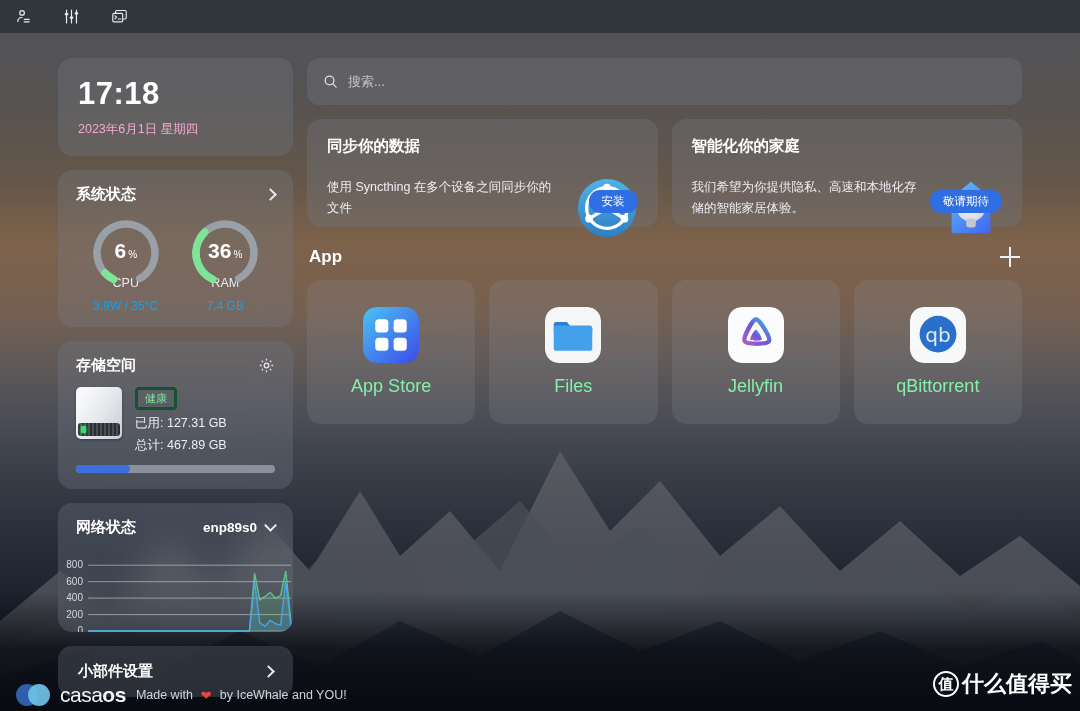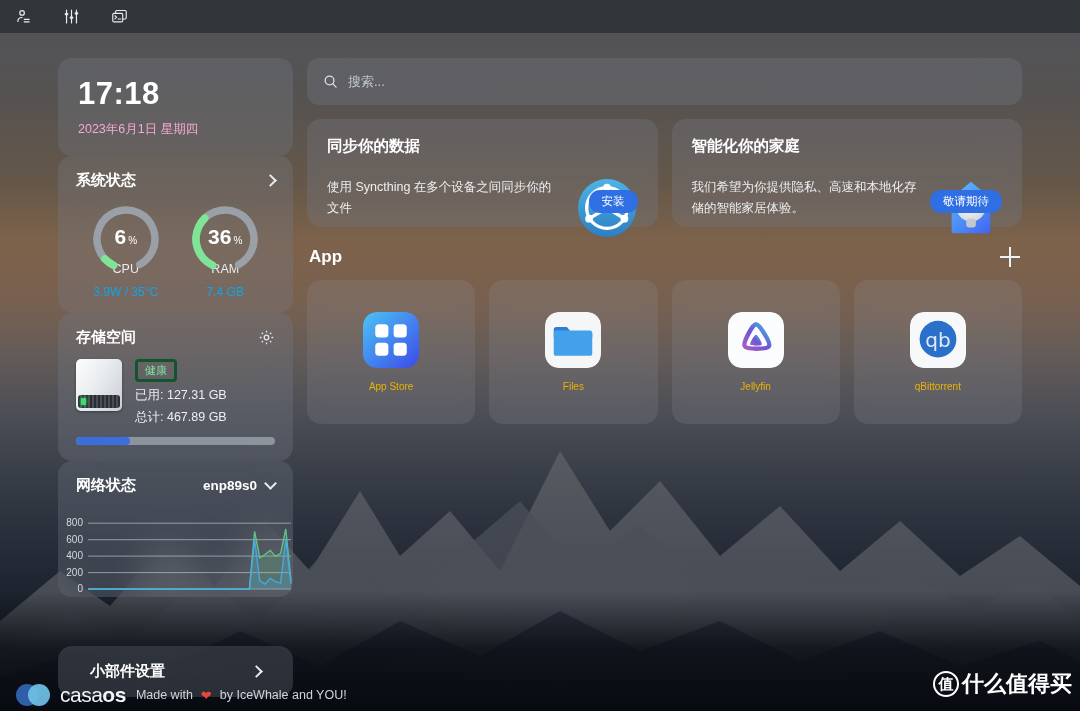--- a/index.html
+++ b/index.html
@@ -52,21 +52,21 @@
   }
   .topbar svg { display: block; }
 
   
   .desktop {
     position: absolute; top: 33px; left: 0; right: 0; bottom: 0;
     padding: 25px 58px 0 58px;
     display: flex; gap: 14px;
     z-index: 20;
   }
-  .col-left { width: 235px; display: flex; flex-direction: column; }
+  .col-left { width: 235px; display: flex; flex-direction: column; gap: 14px; }
   .col-right { flex: 1; display: flex; flex-direction: column; }
 
   .card {
     background: rgba(118,126,139,.30);
     backdrop-filter: blur(18px);
     -webkit-backdrop-filter: blur(18px);
     border-radius: 14px;
   }
 
   
@@ -136,21 +136,21 @@
     width: 9px; height: 9px; border-right: 2px solid #e8ebef; border-bottom: 2px solid #e8ebef;
     transform: rotate(45deg); margin-top: -5px; cursor: pointer;
   }
   .chart { position: relative; height: 88px; margin-top: 14px; padding-left: 0; }
   .chart svg { display: block; width: 100%; height: 100%; }
   .ytick { font-size: 10px; fill: #d5d9de; }
 
   
   .widget-btn {
     margin-top: auto; margin-bottom: 14px;
-    padding: 16px 32px; display: flex; align-items: center; justify-content: space-between;
+    padding: 16px 20px; display: flex; align-items: center; justify-content: space-between;
     cursor: pointer;
   }
   .widget-btn span { font-size: 15px; font-weight: bold; color: #fff; }
 
   
   .searchbar {
     height: 47px; border-radius: 12px; display: flex; align-items: center; gap: 10px;
     padding: 0 16px; cursor: text;
   }
   .search-input {
@@ -190,21 +190,21 @@
 
   .app-grid { display: flex; gap: 14px; margin-top: 13px; }
   .app-tile {
     flex: 1; height: 144px; border-radius: 14px;
     background: rgba(150,156,166,.18);
     backdrop-filter: blur(7px); -webkit-backdrop-filter: blur(7px);
     display: flex; flex-direction: column; align-items: center; justify-content: center;
     gap: 13px; cursor: pointer;
   }
   .app-icon { width: 56px; height: 56px; border-radius: 14px; }
-  .app-label { font-size: 10px; color: #eab308; }
+  .app-label { font-size: 18px; color: #86efac; }
 
   
   .footer {
     position: absolute; left: 14px; bottom: 4px; display: flex; align-items: center; gap: 10px;
     z-index: 30;
   }
   .logo-mark { display: flex; align-items: center; gap: 6px; }
   .logo-text { font-size: 21px; color: #f2f4f7; letter-spacing: -.5px; }
   .logo-text b { font-weight: bold; }
   .made { font-size: 12.5px; color: #cfd4da; display: flex; align-items: center; gap: 8px; }

